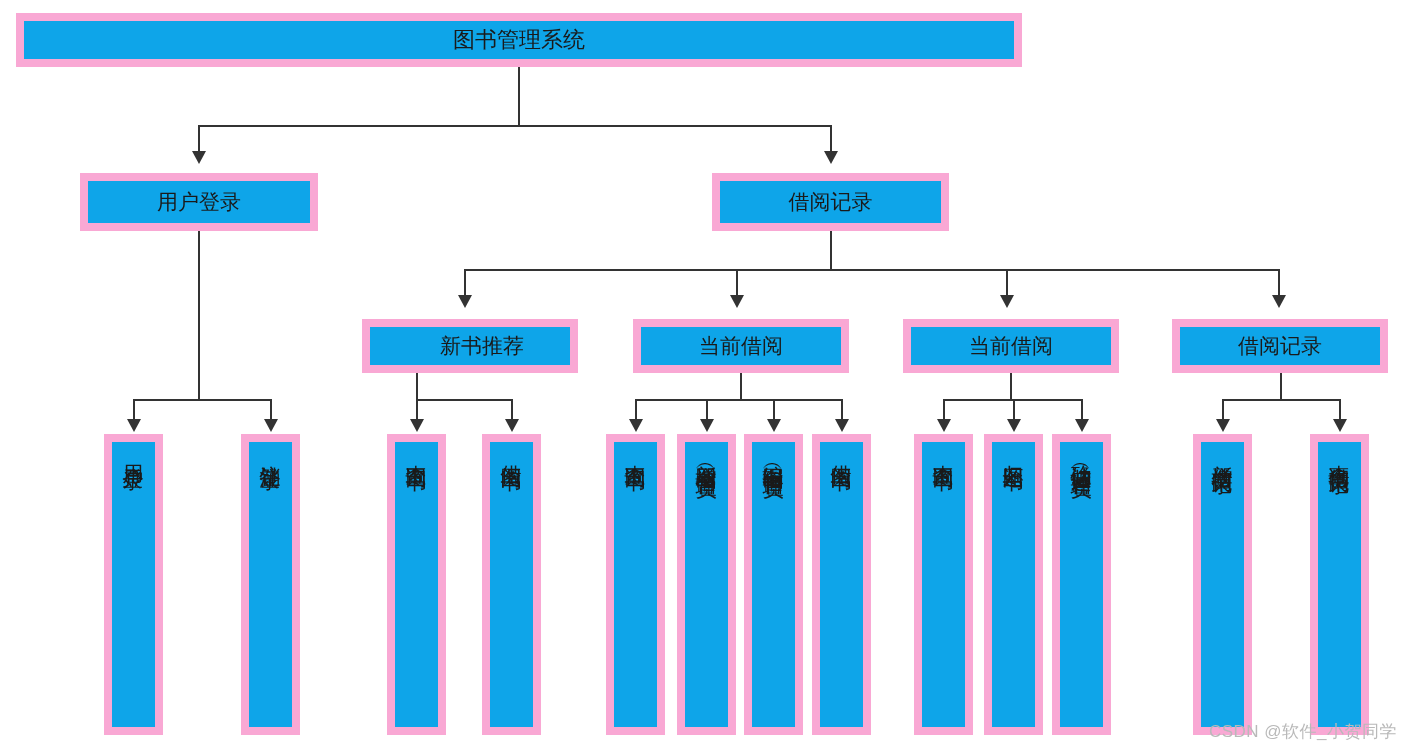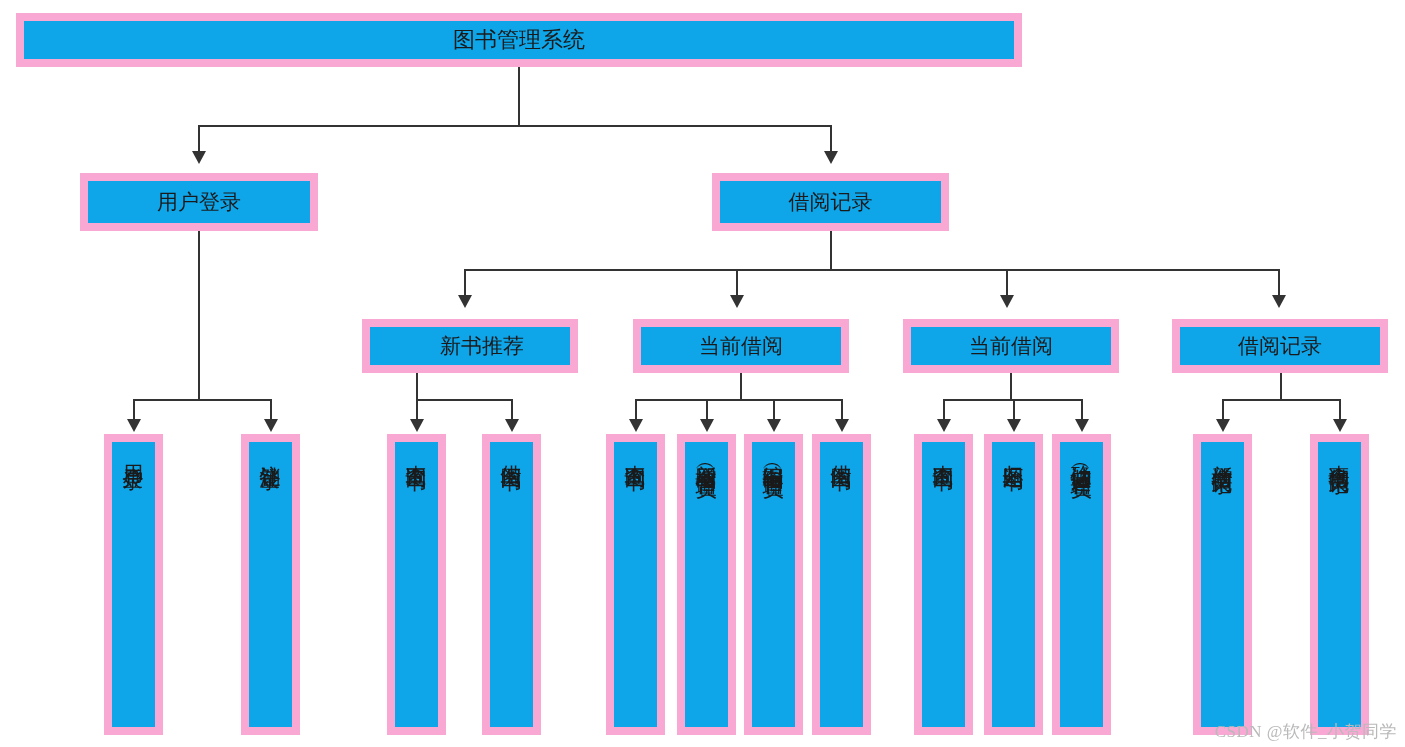--- a/index.html
+++ b/index.html
@@ -68,21 +68,21 @@
     border-top: 13px solid #333333;
   }
   #watermark {
     position: absolute;
     right: 8px;
     bottom: 4px;
     font-size: 17px;
     color: #b9b9b9;
     letter-spacing: 0.5px;
     white-space: nowrap;
-    font-family: Liberation Serif, serif;
+    font-family: Liberation Sans, sans-serif;
   }
 </style>
 </head>
 <body>
 
 <div id="canvas">
 
   <div class="node root" style="left:16px; top:13px; width:1006px; height:54px;">
     <span class="label">图书管理系统</span>
   </div>

